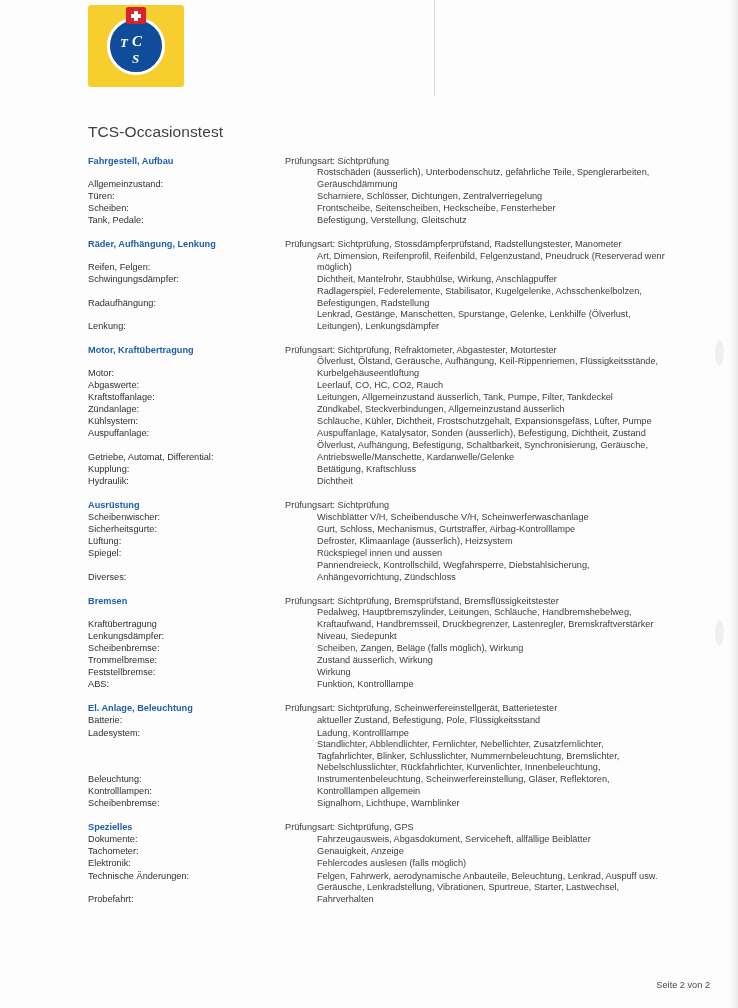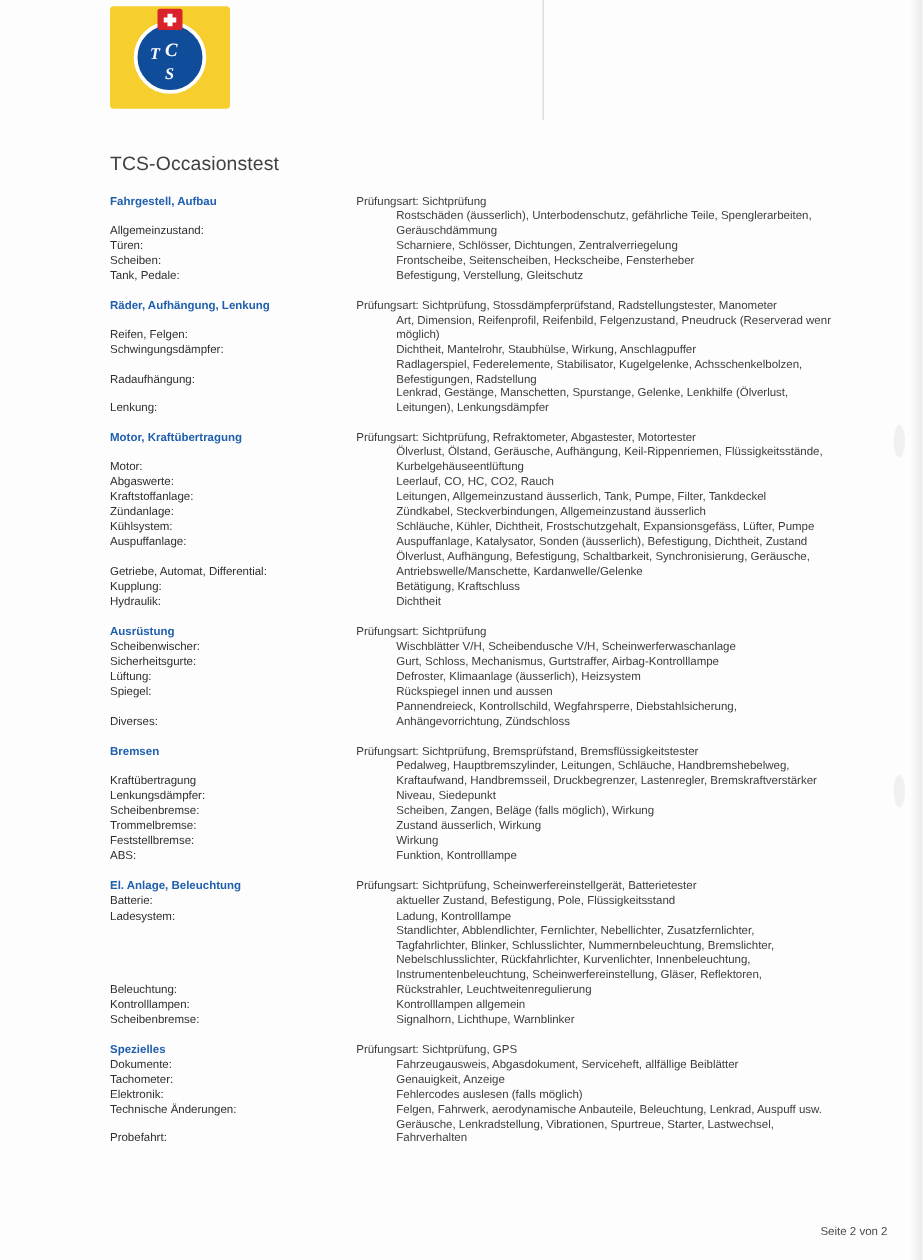--- a/index.html
+++ b/index.html
@@ -421,21 +421,20 @@
             <span class="ln">Ladung, Kontrolllampe</span>
           </div>
         </div>
         <div class="row">
           <div class="lbl">Beleuchtung:</div>
           <div class="val">
             <span class="ln">Standlichter, Abblendlichter, Fernlichter, Nebellichter, Zusatzfernlichter,</span>
             <span class="ln">Tagfahrlichter, Blinker, Schlusslichter, Nummernbeleuchtung, Bremslichter,</span>
             <span class="ln">Nebelschlusslichter, Rückfahrlichter, Kurvenlichter, Innenbeleuchtung,</span>
             <span class="ln">Instrumentenbeleuchtung, Scheinwerfereinstellung, Gläser, Reflektoren,</span>
-            <span class="ln">Rückstrahler, Leuchtweitenregulierung</span>
           </div>
         </div>
         <div class="row">
           <div class="lbl">Kontrolllampen:</div>
           <div class="val">
             <span class="ln">Kontrolllampen allgemein</span>
           </div>
         </div>
         <div class="row">
           <div class="lbl">Scheibenbremse:</div>

